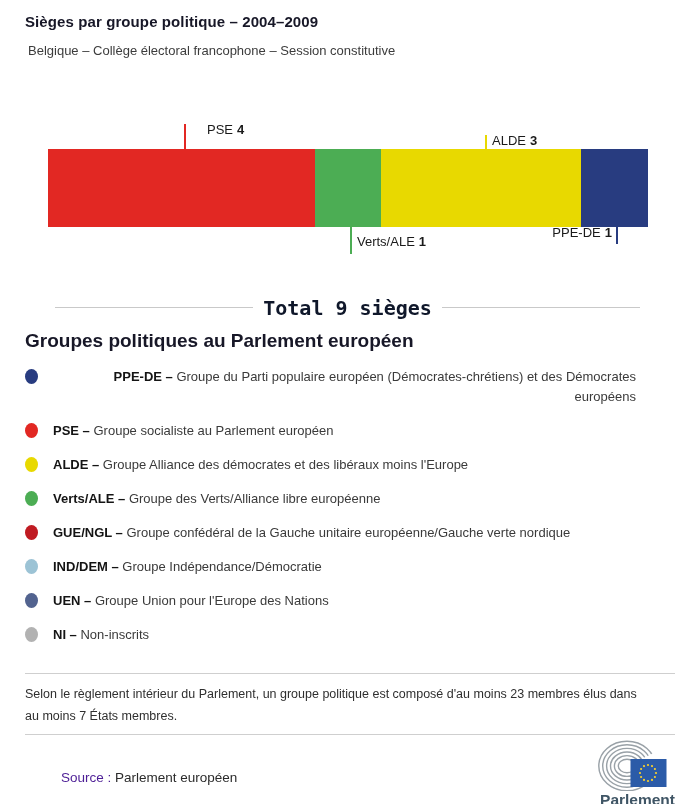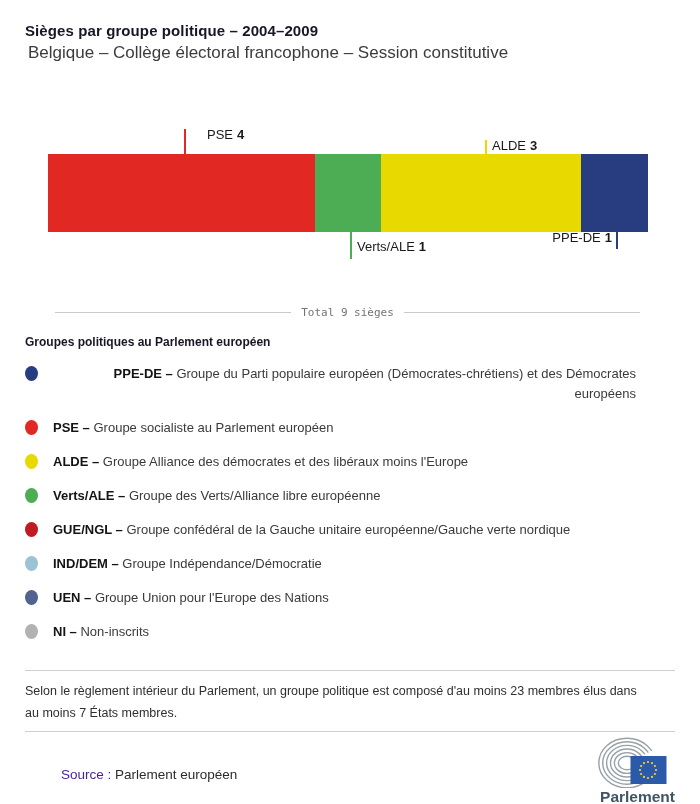--- a/index.html
+++ b/index.html
@@ -2,42 +2,42 @@
 <html><head>
 <meta charset="utf-8">
 <style>
   * { box-sizing: border-box; margin: 0; padding: 0; }
   html, body { background: #ffffff; }
   body {
     width: 700px; height: 804px; overflow: hidden;
     font-family: "Liberation Sans", sans-serif;
     color: #2b2b2b;
   }
-  .header { padding: 22px 25px 0 25px; }
+  .header { padding: 13px 25px 0 25px; }
   .title { font-size: 15px; font-weight: 700; color: #171727; letter-spacing: .1px; }
-  .subtitle { font-size: 17px; font-weight: 400; color: #3c3c3c; margin: 4px 0 0 3px; }
+  .subtitle { font-size: 13px; font-weight: 400; color: #3c3c3c; margin: 13px 0 0 3px; }
 
   
   .chart { position: relative; height: 140px; margin-top: 58px; }
   .bar { position: absolute; left: 48px; top: 33px; width: 600px; height: 78px; display: flex; }
   .bar .seg { flex-basis: 0; height: 100%; }
   .callout-line { position: absolute; width: 2px; }
   .callout-label { position: absolute; font-size: 13px; color: #1a1a1a; white-space: nowrap; }
   .callout-label b { font-weight: 700; margin-left: 4px; }
 
   
   .total-row { display: flex; align-items: center; margin: 43px 60px 0 55px; height: 17px; }
   .total-row .rule { flex: 1; height: 1px; background: #c9c9c9; }
   .total-row .total-text {
-    font-family: "DejaVu Sans Mono", monospace; font-weight: 400;
-    font-size: 11px; color: #737373; padding: 0 10px; white-space: nowrap;
+    font-family: "DejaVu Sans Mono", monospace; font-weight: 700;
+    font-size: 20px; color: #0f172a; padding: 0 10px; white-space: nowrap;
   }
 
   
-  .legend-heading { font-size: 12px; font-weight: 700; color: #171727; margin: 14px 25px 0 25px; }
+  .legend-heading { font-size: 19px; font-weight: 700; color: #171727; margin: 14px 25px 0 25px; }
   .legend { margin: 15px 25px 0 25px; text-align: right; }
   .legend-item { display: flex; align-items: flex-start; margin-bottom: 14px; }
   .dot { width: 13px; height: 15px; border-radius: 50%; flex: 0 0 13px; margin-top: 2px; }
   .legend-text { margin-left: 15px; font-size: 13px; line-height: 20px; color: #3a3a3a; max-width: 583px; }
   .legend-text .abbr { font-weight: 700; color: #141414; }
 
   
   .hrule { border: none; border-top: 1px solid #cfcfcf; margin: 0 25px; }
   .hrule.first { margin-top: 28px; }
   .footnote { padding: 9px 30px 7px 25px; font-size: 12.5px; line-height: 22px; color: #2f2f2f; max-width: 675px; }

